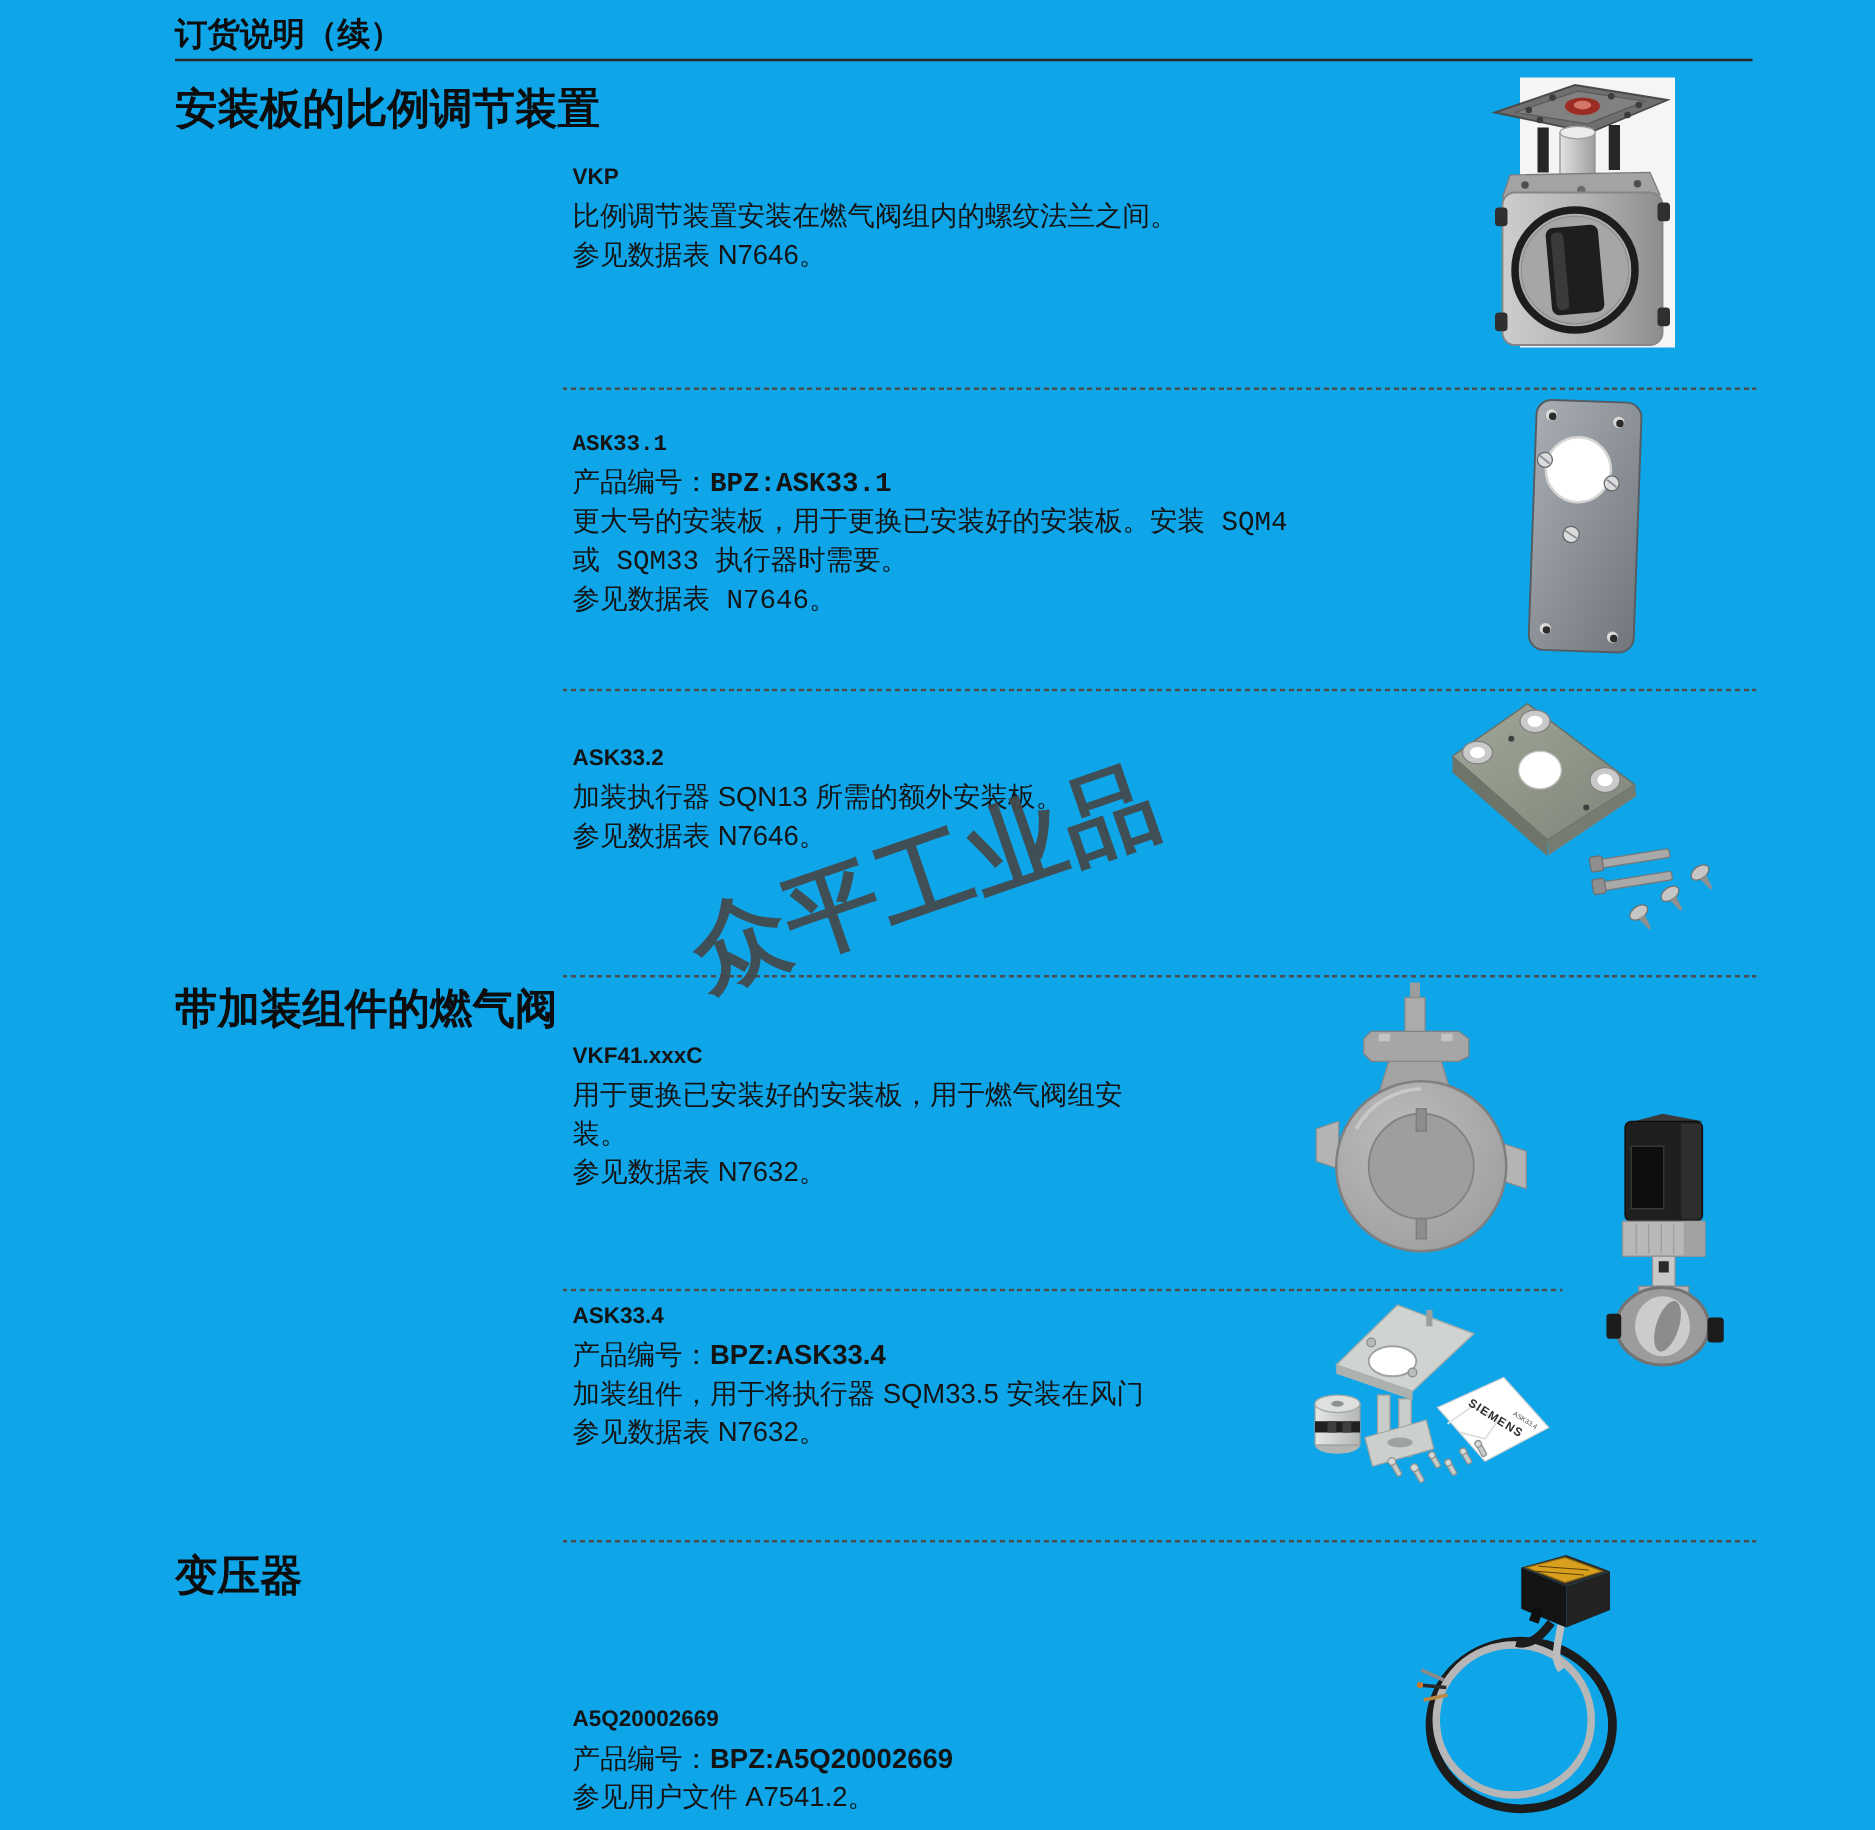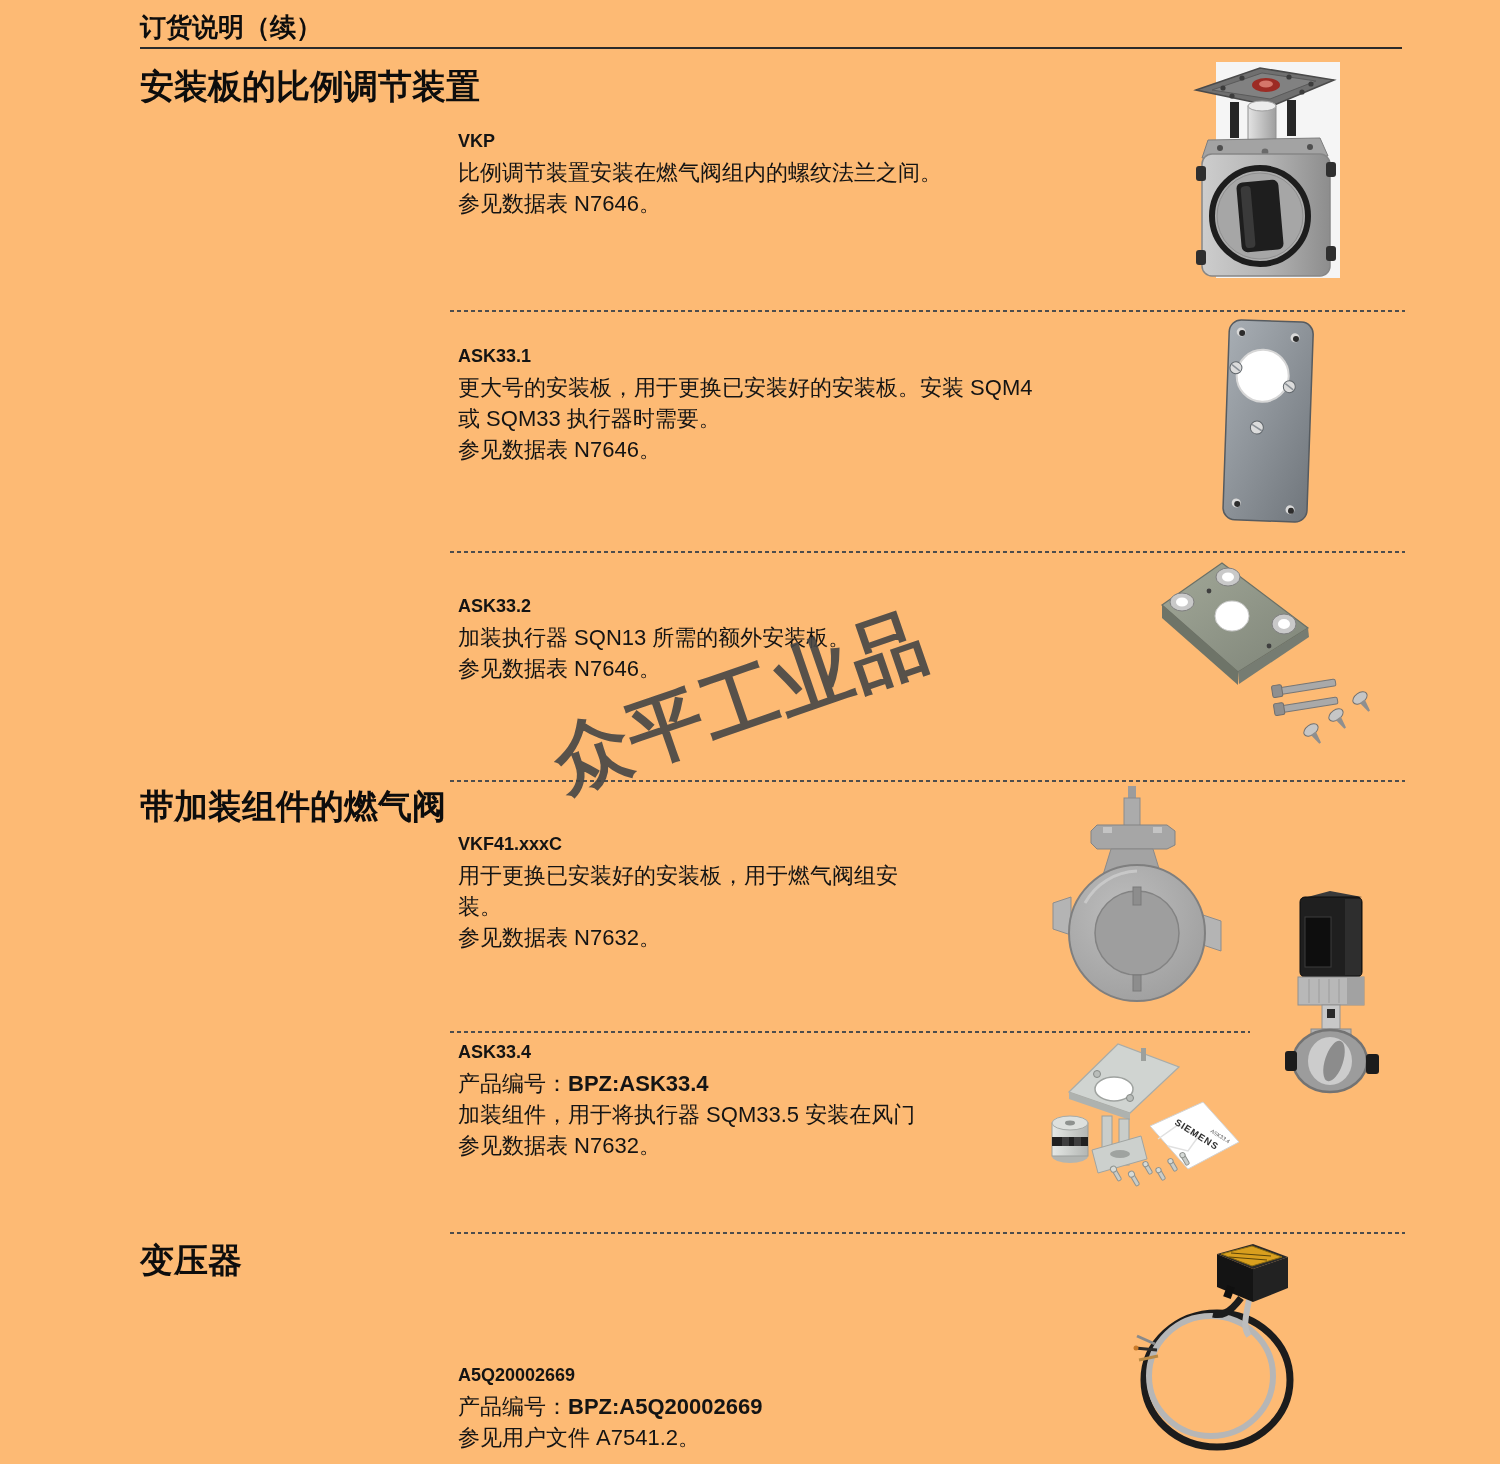--- a/index.html
+++ b/index.html
@@ -1,17 +1,17 @@
 <!DOCTYPE html>
 <html><head>
 <meta charset="utf-8">
 <style>
   html,body{margin:0;padding:0;background:#ffffff;}
   body{width:1500px;height:1464px;overflow:hidden;font-family:"Liberation Sans",sans-serif;}
-  .page{position:relative;width:1500px;height:1464px;background:#fdba74;color:#111;}
+  .page{position:relative;width:1500px;height:1464px;background:#0ea5e9;color:#111;}
   .abs{position:absolute;}
   .page-title{left:140px;top:10px;font-size:26px;font-weight:bold;font-family:"Liberation Serif",serif;color:#0d0d0d;}
   .title-rule{left:140px;top:47px;width:1262px;height:0;border-top:2px solid #2b2b2b;}
   .side-label{left:140px;font-size:34px;font-weight:bold;font-family:"Liberation Serif",serif;color:#0d0d0d;white-space:nowrap;}
   .sep{left:450px;width:955px;height:2px;background-image:repeating-linear-gradient(90deg,#4d4d4d 0 4px,rgba(0,0,0,0) 4px 7px);}
   .sep.short{width:800px;}
   .product{left:458px;width:640px;font-size:22px;line-height:31px;color:#141414;}
   .product .model{font-weight:bold;font-size:18px;}
   .product .order-no{font-weight:bold;}
   .product div{white-space:nowrap;}
@@ -35,22 +35,23 @@
   <div class="abs sep" style="top:780px;"></div>
   <div class="abs sep short" style="top:1031px;"></div>
   <div class="abs sep" style="top:1232px;"></div>
 
   <div class="abs product" style="top:126px;">
     <div class="model">VKP</div>
     <div>比例调节装置安装在燃气阀组内的螺纹法兰之间。</div>
     <div>参见数据表 N7646。</div>
   </div>
 
-  <div class="abs product" style="top:341px;">
+  <div class="abs product" style="top:341px;font-family:Liberation Mono, monospace;">
     <div class="model">ASK33.1</div>
+    <div><span>产品编号：</span><span class="order-no">BPZ:ASK33.1</span></div>
     <div>更大号的安装板，用于更换已安装好的安装板。安装 SQM4</div>
     <div>或 SQM33 执行器时需要。</div>
     <div>参见数据表 N7646。</div>
   </div>
 
   <div class="abs product" style="top:591px;">
     <div class="model">ASK33.2</div>
     <div>加装执行器 SQN13 所需的额外安装板。</div>
     <div>参见数据表 N7646。</div>
   </div>

